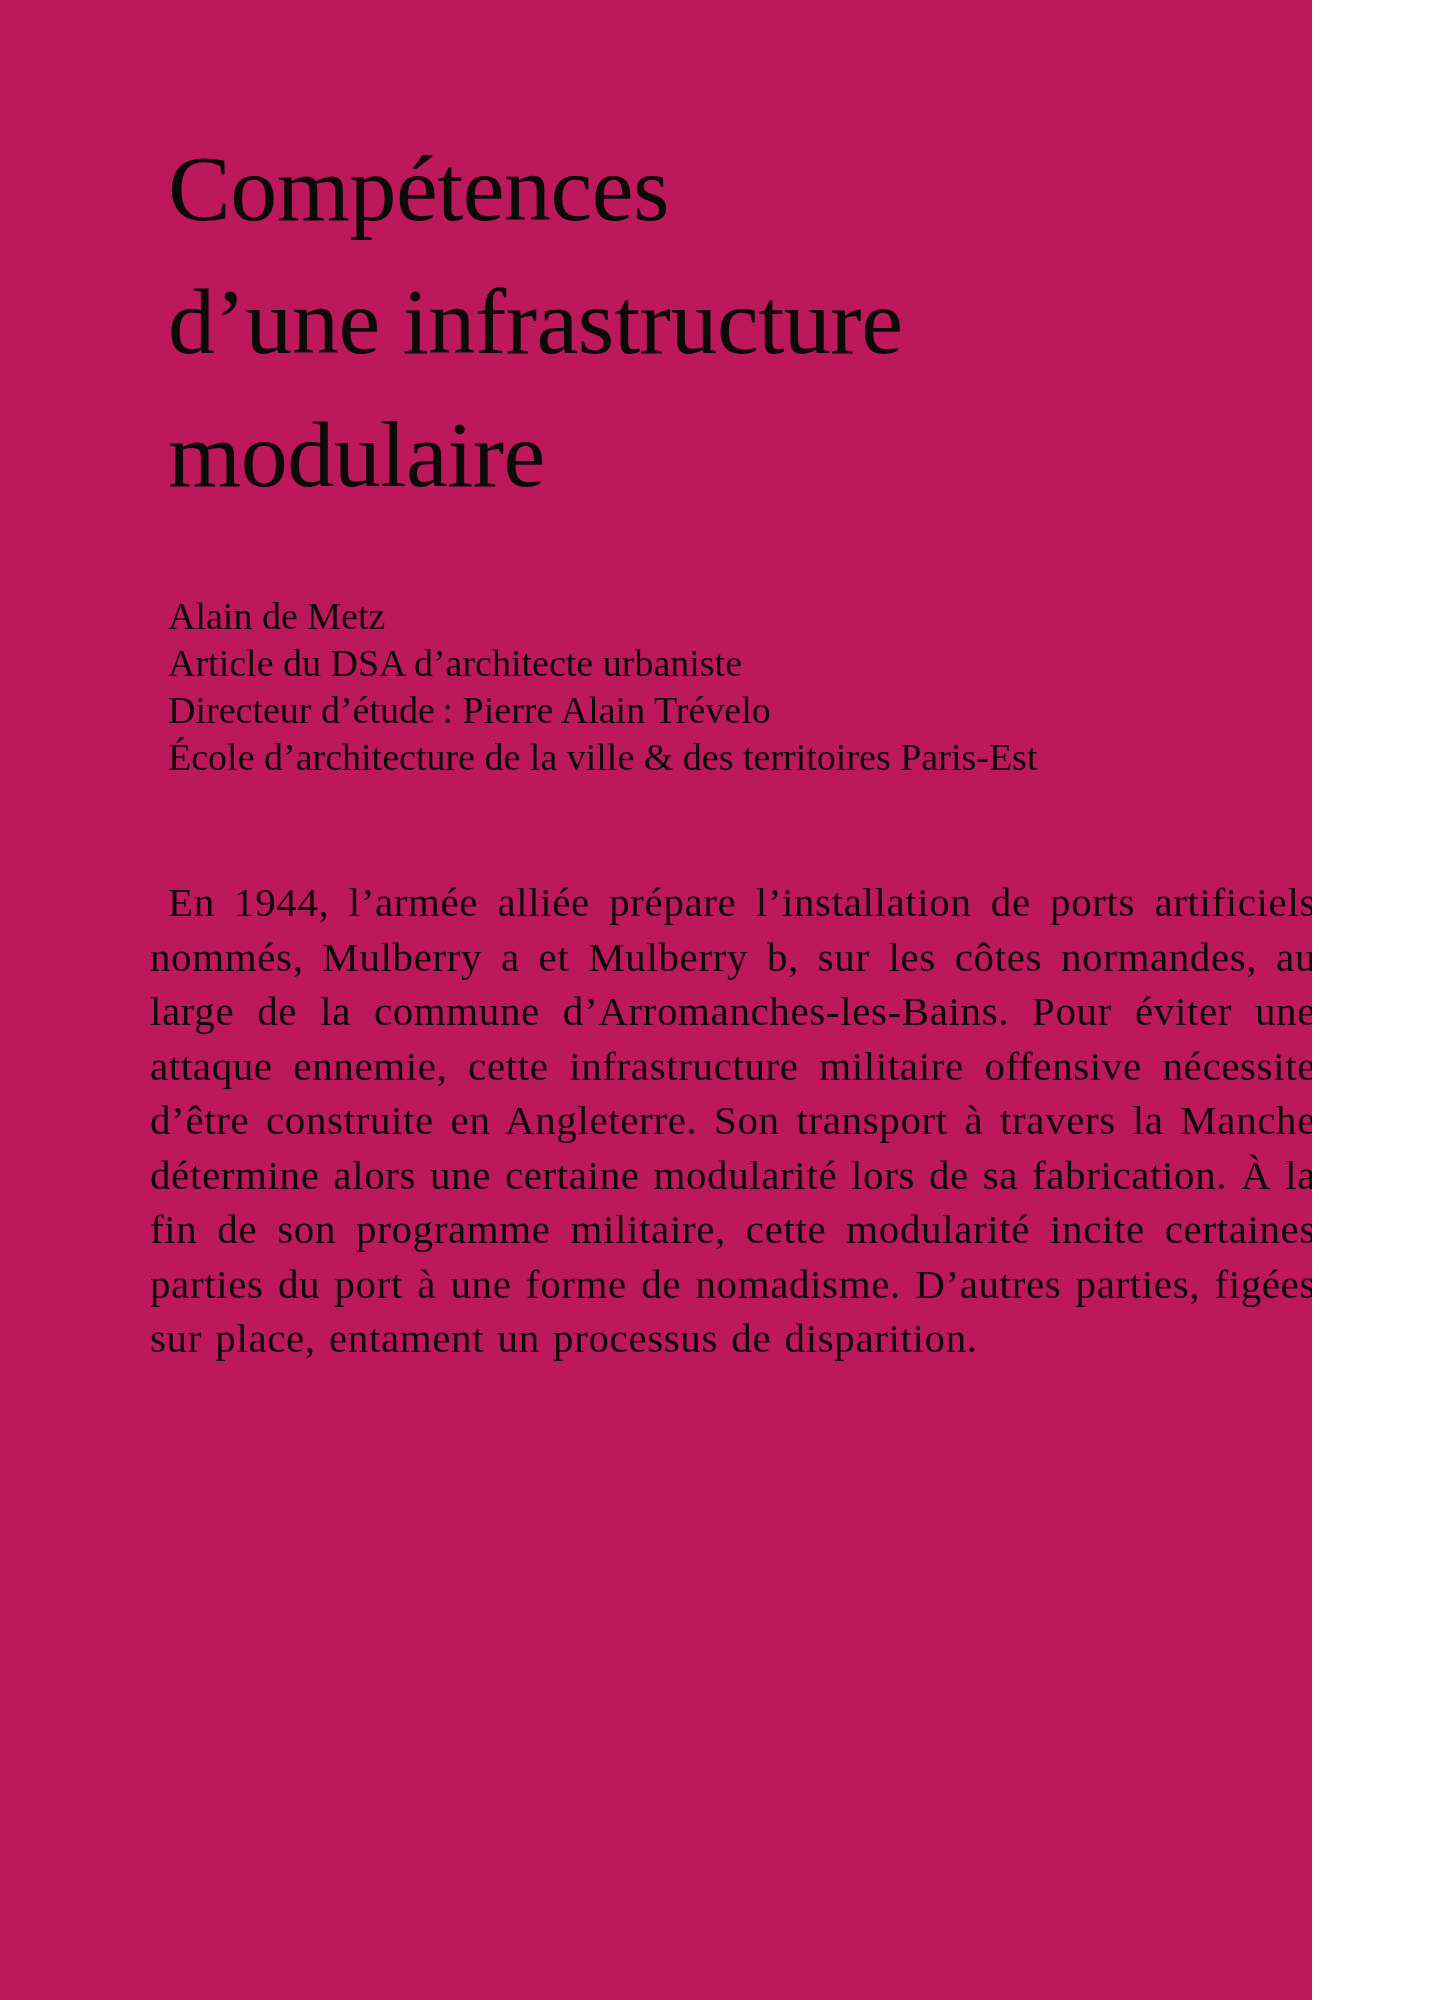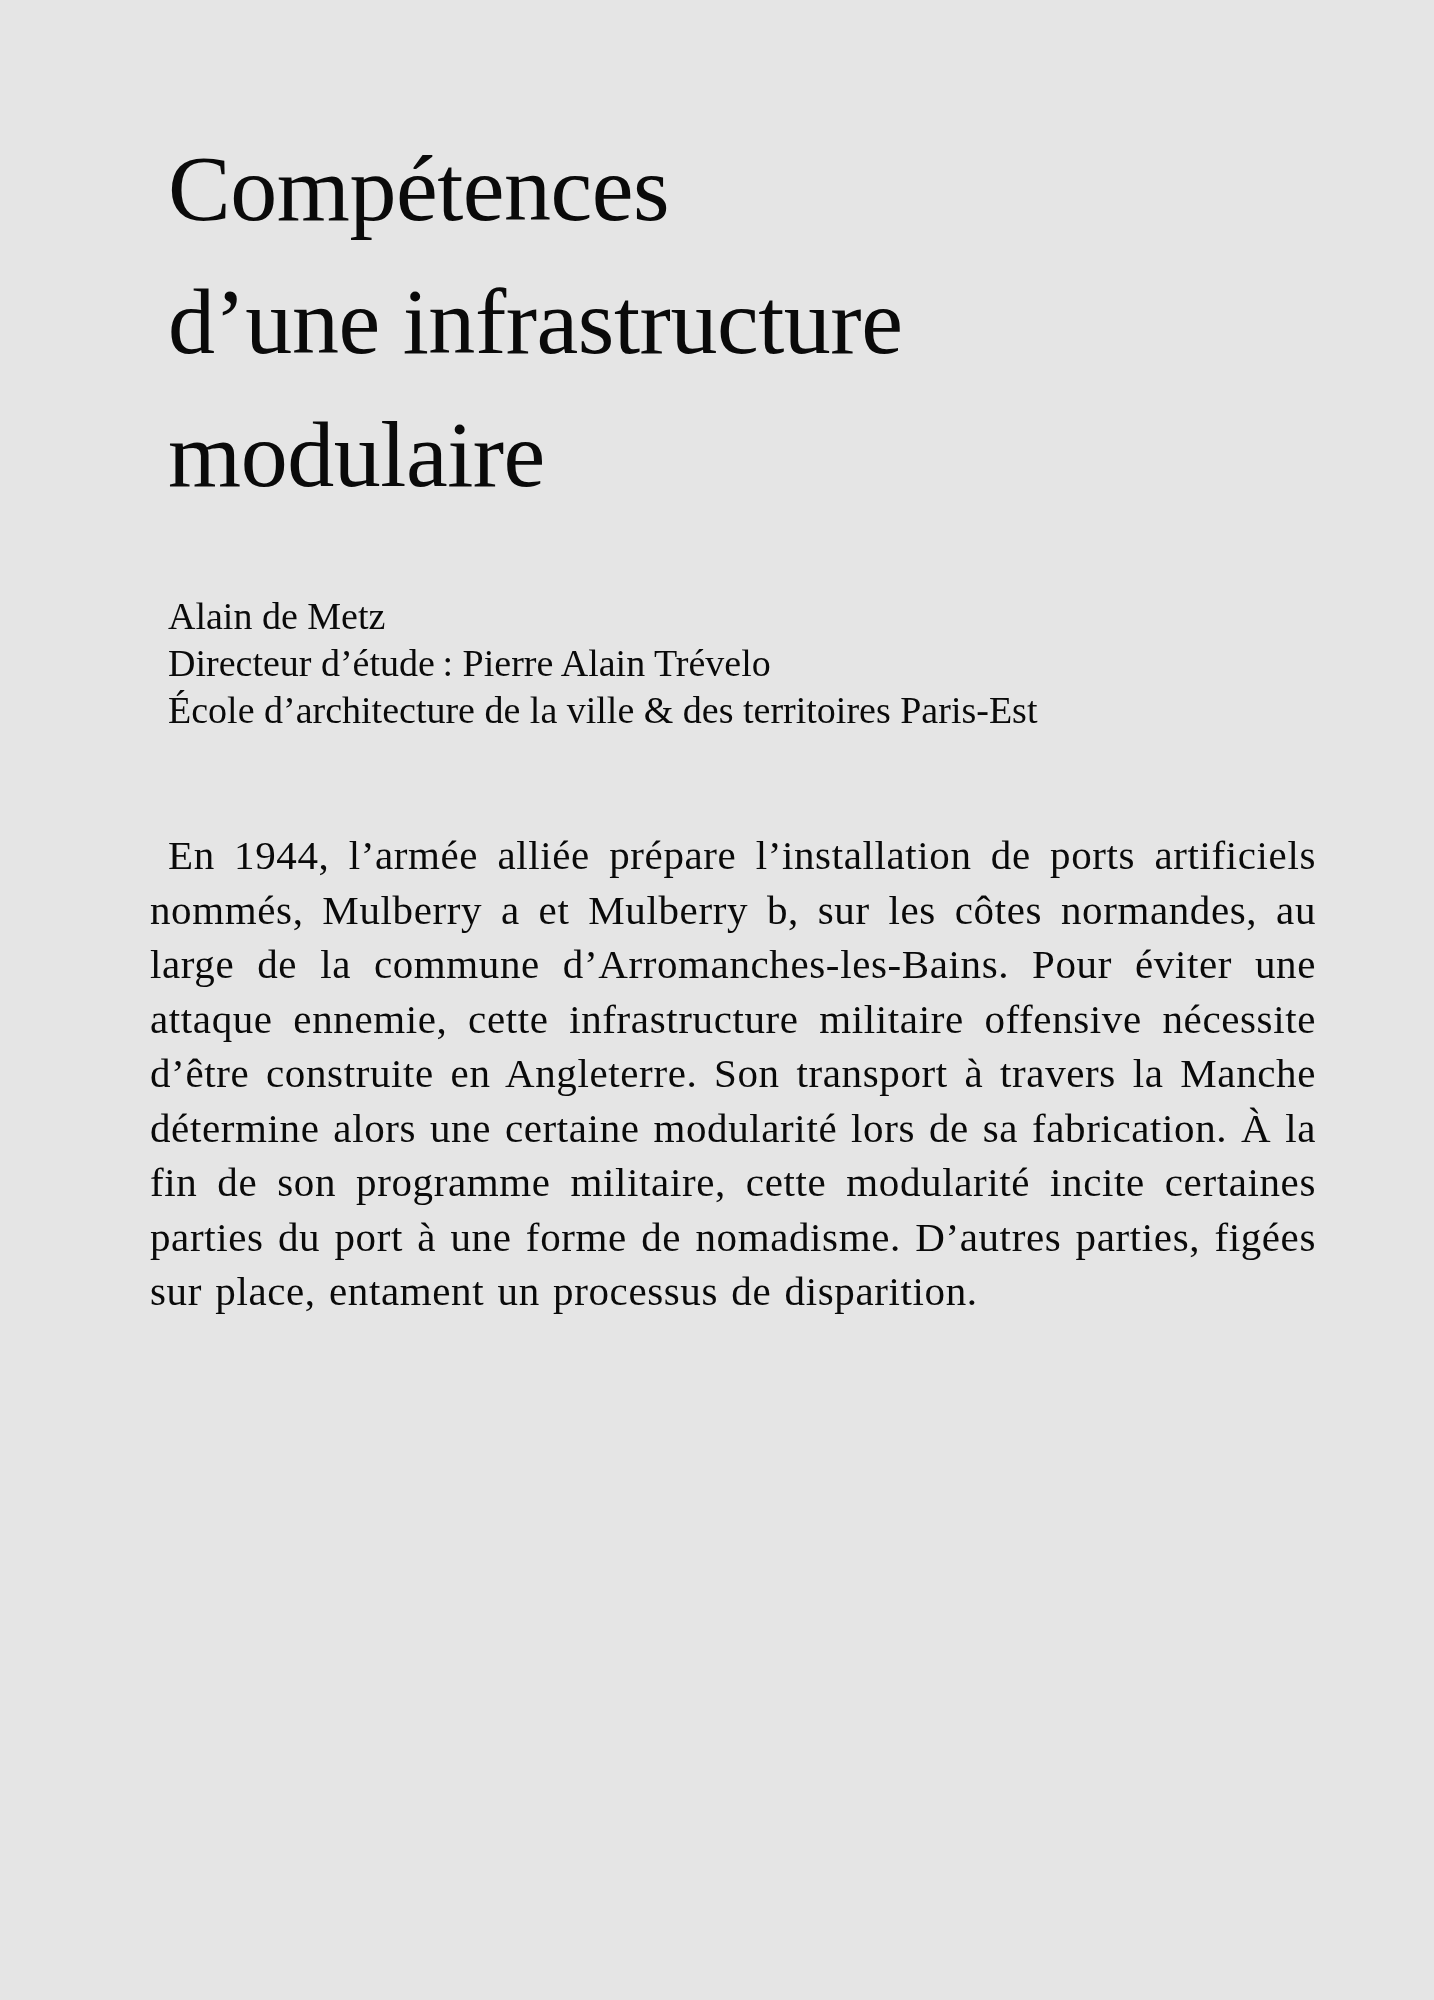--- a/index.html
+++ b/index.html
@@ -1,23 +1,23 @@
 <!DOCTYPE html>
 <html><head>
 <meta charset="utf-8">
 <style>
   html, body {
     margin: 0;
     padding: 0;
   }
   .page {
     position: relative;
-    width: 1434px;
+    width: 1312px;
     height: 2000px;
-    background: #e5e5e5;
+    background: #be185d;
     color: #0a0a0a;
     font-family: "Liberation Serif", serif;
     overflow: hidden;
     box-sizing: border-box;
     padding: 122px 109px 0 168px;
   }
   .article-title {
     margin: 0;
     font-size: 94px;
     line-height: 133px;
@@ -55,19 +55,20 @@
 
 <div class="page">
 
   <h1 class="article-title">Compétences
 d’une infrastructure
 modulaire</h1>
 
 
   <div class="author-block">
     <div>Alain de Metz</div>
+    <div>Article du DSA d’architecte urbaniste</div>
     <div>Directeur d’étude : Pierre Alain Trévelo</div>
     <div>École d’architecture de la ville &amp; des territoires Paris-Est</div>
   </div>
 
   <p class="abstract"><span>En 1944, l’armée alliée prépare l’installation de ports artificiels nommés, </span><span class="ital">Mulberry a</span><span> et </span><span class="ital">Mulberry b</span><span>, sur les côtes normandes, au large de la commune d’Arromanches-les-Bains. Pour éviter une attaque ennemie, cette infrastructure militaire offensive nécessite d’être construite en Angleterre. Son transport à travers la Manche détermine alors une certaine modularité lors de sa fabrication. À la fin de son programme militaire, cette modularité incite certaines parties du port à une forme de nomadisme. D’autres parties, figées sur place, entament un processus de disparition.</span></p>
 
 </div>
 
 </body></html>

